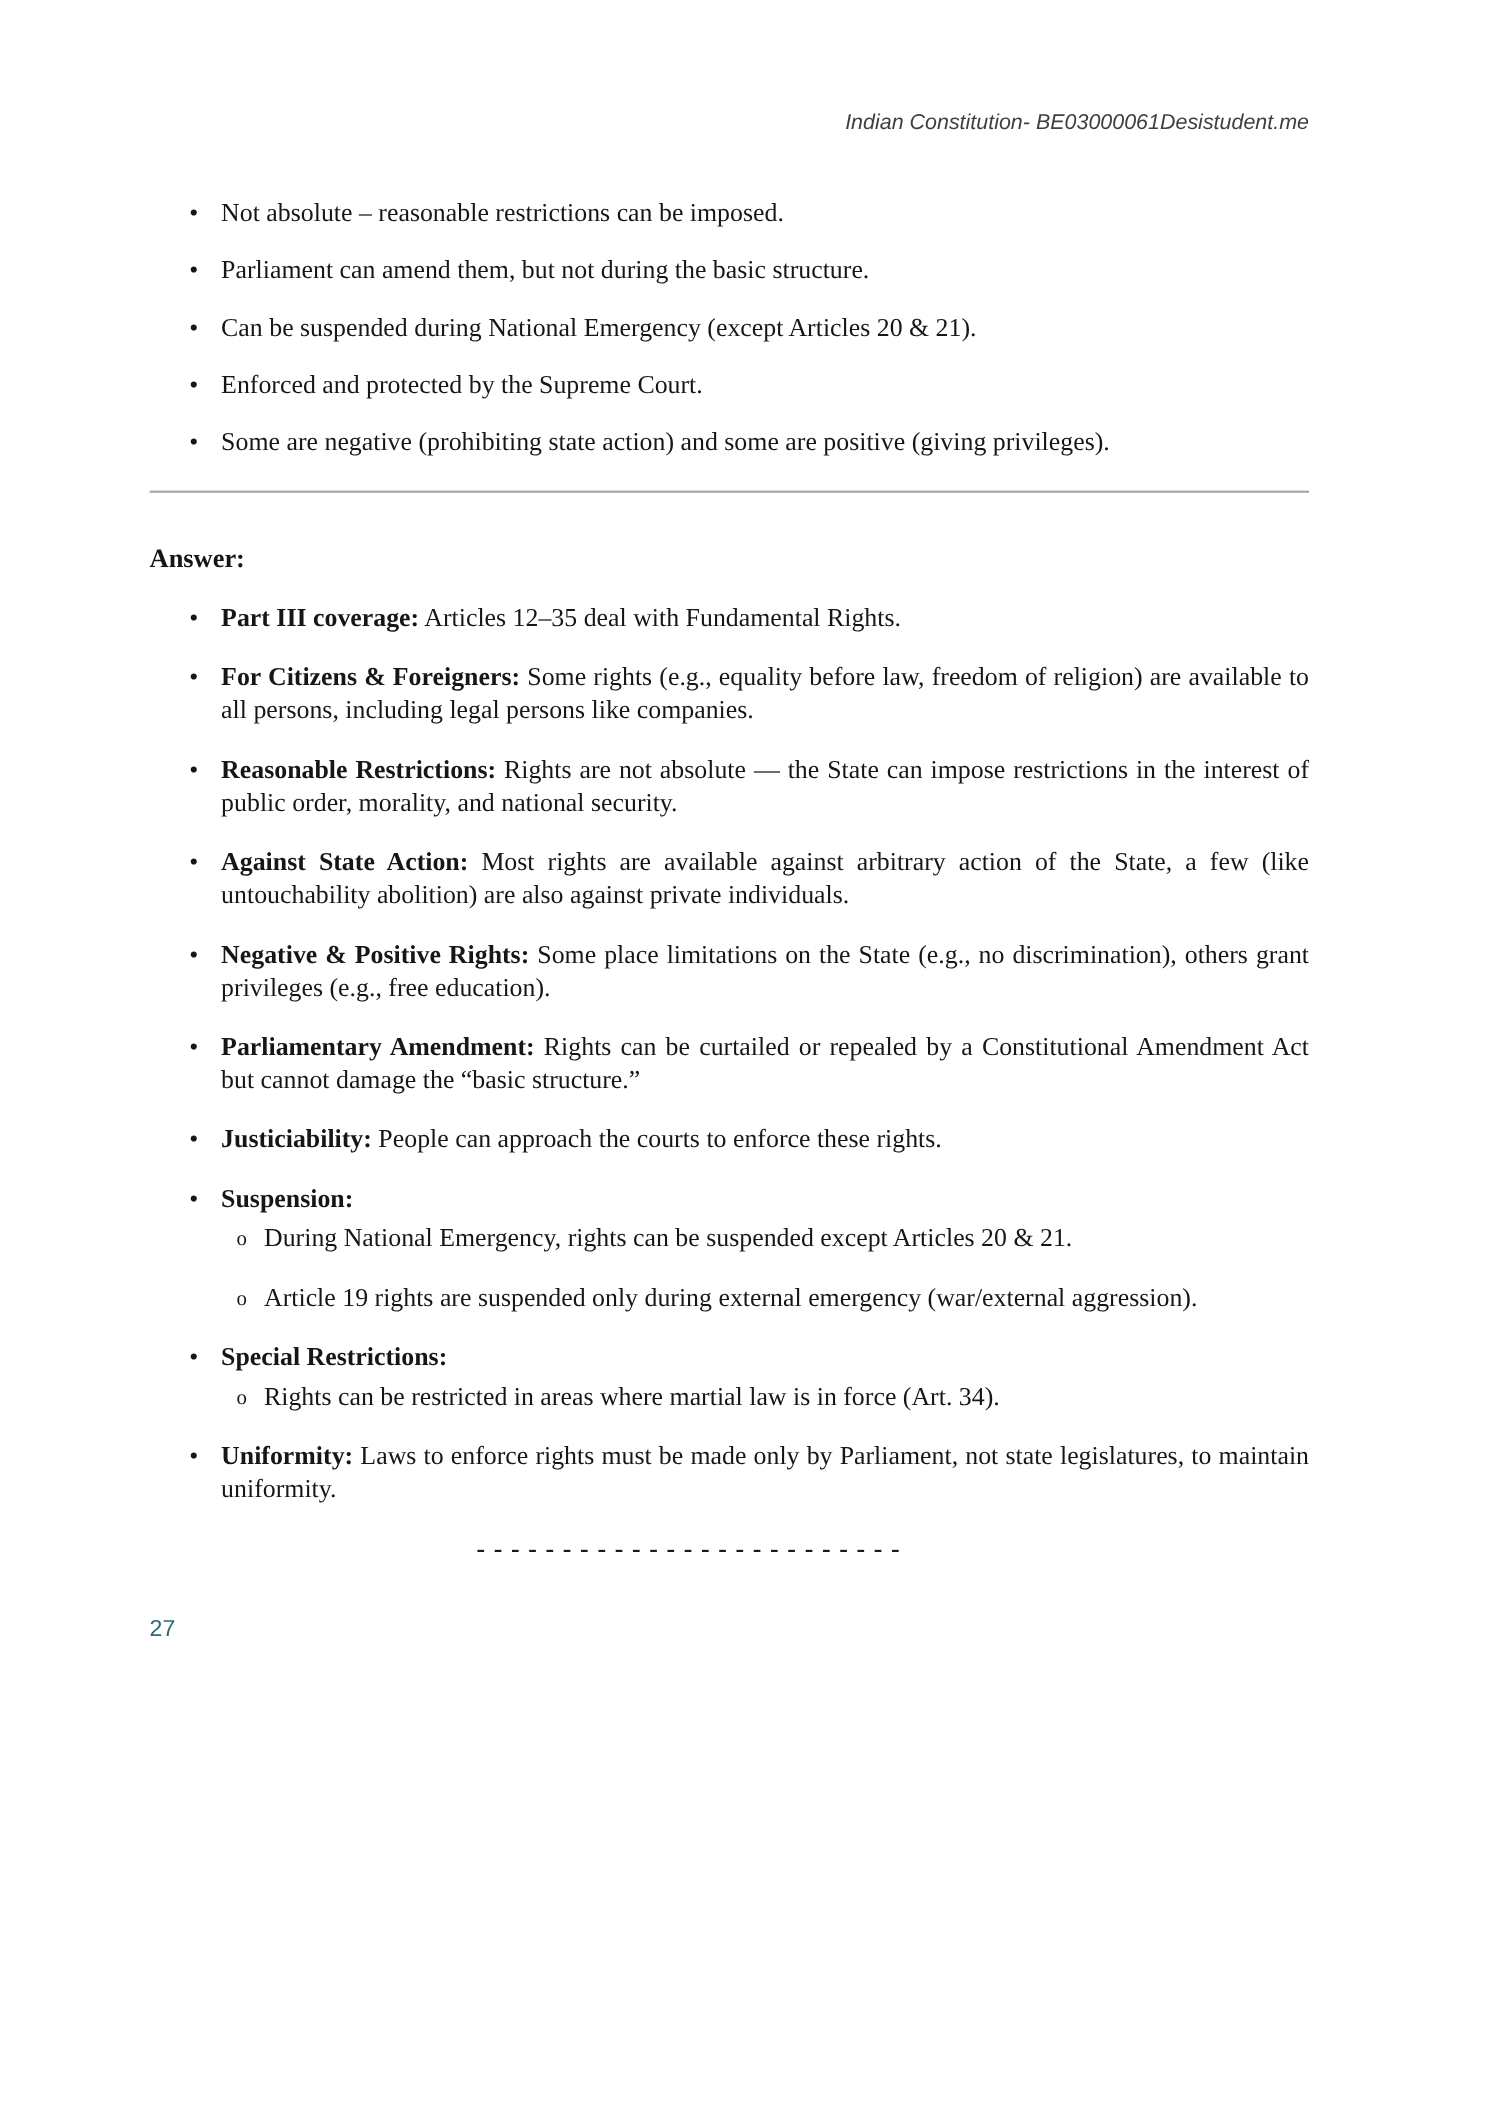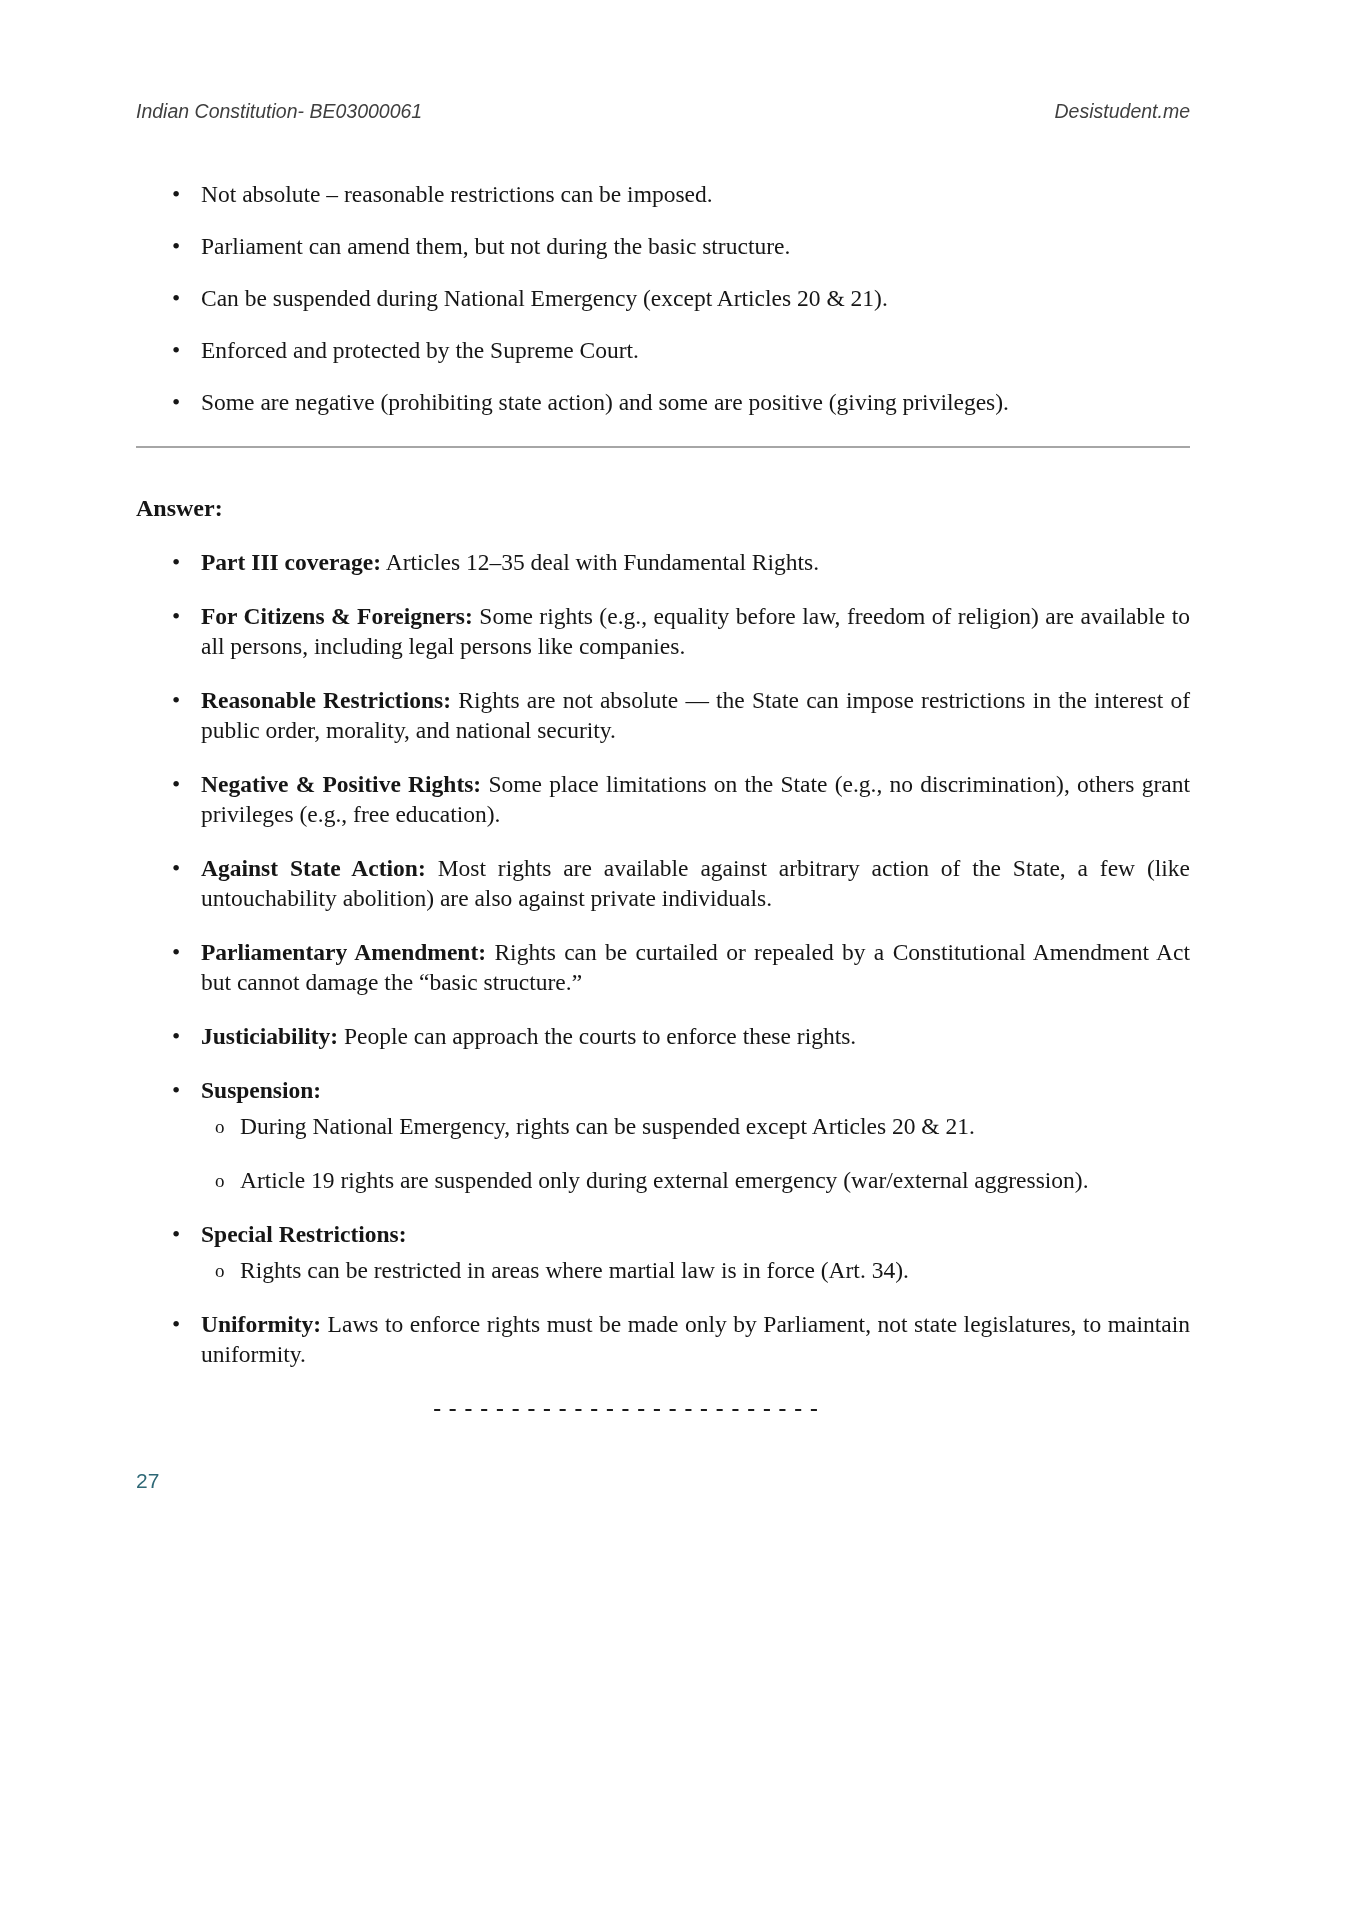--- a/index.html
+++ b/index.html
@@ -10,21 +10,21 @@
     box-sizing: border-box;
     padding: 0 168px 0 136px;
     overflow: hidden;
     font-family: "Liberation Serif", serif;
     color: #161616;
     position: relative;
   }
   .header {
     padding-top: 100px;
     display: flex;
-    justify-content: space-between;
+    justify-content: flex-end;
     align-items: baseline;
     font-family: "Liberation Sans", sans-serif;
     font-style: italic;
     font-size: 19.5px;
     color: #3f3f3f;
   }
   .intro-list, .answer-list, .sub-list {
     list-style: none;
     margin: 0;
     padding: 0;
@@ -119,22 +119,22 @@
 
 
   <hr class="rule" style="background: rgb(166, 166, 166);">
 
   <div class="answer-label">Answer:</div>
 
   <ul class="answer-list">
       <li><b>Part III coverage:</b> <span>Articles 12–35 deal with Fundamental Rights.</span></li>
       <li><b>For Citizens &amp; Foreigners:</b> <span>Some rights (e.g., equality before law, freedom of religion) are available to all persons, including legal persons like companies.</span></li>
       <li><b>Reasonable Restrictions:</b> <span>Rights are not absolute — the State can impose restrictions in the interest of public order, morality, and national security.</span></li>
+      <li><b>Against State Action:</b> <span>Most rights are available against arbitrary action of the State, a few (like untouchability abolition) are also against private individuals.</span></li>
       <li><b>Negative &amp; Positive Rights:</b> <span>Some place limitations on the State (e.g., no discrimination), others grant privileges (e.g., free education).</span></li>
-      <li><b>Against State Action:</b> <span>Most rights are available against arbitrary action of the State, a few (like untouchability abolition) are also against private individuals.</span></li>
       <li><b>Parliamentary Amendment:</b> <span>Rights can be curtailed or repealed by a Constitutional Amendment Act but cannot damage the “basic structure.”</span></li>
       <li><b>Justiciability:</b> <span>People can approach the courts to enforce these rights.</span></li>
       <li><b>Suspension:</b><ul class="sub-list">
           <li>During National Emergency, rights can be suspended except Articles 20 &amp; 21.</li>
           <li>Article 19 rights are suspended only during external emergency (war/external aggression).</li>
         </ul></li>
       <li><b>Special Restrictions:</b><ul class="sub-list">
           <li>Rights can be restricted in areas where martial law is in force (Art. 34).</li>
         </ul></li>
       <li><b>Uniformity:</b> <span>Laws to enforce rights must be made only by Parliament, not state legislatures, to maintain uniformity.</span></li>

